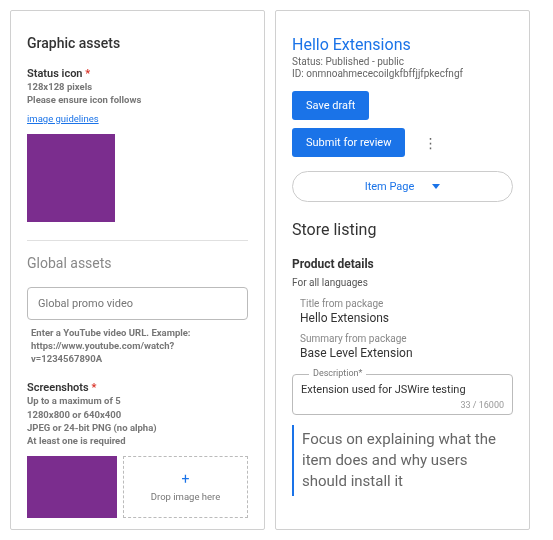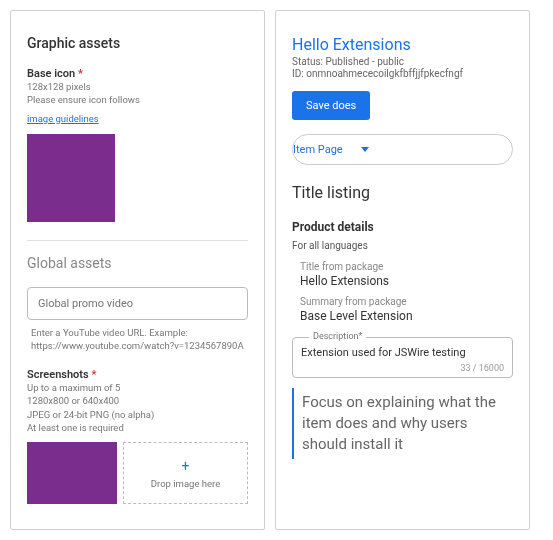--- a/index.html
+++ b/index.html
@@ -4,58 +4,58 @@
 <style>
 * { box-sizing: border-box; margin: 0; padding: 0; font-family: -apple-system, BlinkMacSystemFont, "Segoe UI", Roboto, Arial, sans-serif; }
 body { background: #fff; padding: 10px; display: flex; gap: 10px; }
 .panel { border: 1px solid #d0d0d0; border-radius: 2px; background: #fff; padding: 24px 16px; }
 .left { width: 255px; height: 520px; }
 .right { width: 255px; height: 520px; }
 
 .section-title { font-size: 14px; font-weight: 500; color: #333; margin-bottom: 16px; }
 .field-label { font-size: 11px; font-weight: 600; color: #333; }
 .req { color: #d93025; }
-.helper { font-size: 9.5px; color: #777; line-height: 1.4; }
+.helper { font-size: 9.5px; color: #777; line-height: 1.4; font-weight: bold; }
 .link { color: #1a73e8; text-decoration: underline; cursor: pointer; font-size: 9.5px; }
 .purple-box { background: #7b2d8e; width: 88px; height: 88px; margin-top: 8px; }
 hr.sep { border: none; border-top: 1px solid #e0e0e0; margin: 18px 0 14px; }
 .text-input { width: 100%; border: 1px solid #bbb; border-radius: 4px; padding: 9px 10px; font-size: 11px; color: #888; outline: none; }
 .screenshots-row { display: flex; gap: 6px; margin-top: 8px; }
 .shot-thumb { background: #7b2d8e; width: 90px; height: 62px; }
 .dropzone { flex: 1; border: 1px dashed #bbb; display: flex; flex-direction: column; align-items: center; justify-content: center; gap: 4px; color: #777; font-size: 9.5px; }
 .dropzone .plus { color: #1a73e8; font-size: 14px; font-weight: 400; }
 
 .right-title { color: #1a73e8; font-size: 16px; font-weight: 400; }
 .status-line { font-size: 10px; color: #666; margin-top: 2px; }
 .id-line { font-size: 10px; color: #666; margin-top: 1px; }
 .btn-row { margin-top: 12px; display: flex; flex-direction: column; gap: 8px; }
 .btn-blue { background: #1a73e8; color: #fff; border: none; border-radius: 3px; padding: 8px 14px; font-size: 11px; cursor: pointer; width: fit-content; }
 .submit-row { display: flex; align-items: center; gap: 18px; }
 .kebab { color: #666; font-size: 14px; cursor: pointer; user-select: none; }
-.pill { border: 1px solid #ccc; border-radius: 18px; padding: 8px 0; text-align: center; margin-top: 14px; color: #1a73e8; font-size: 11px; cursor: pointer; display: flex; justify-content: flex-start; align-items: center; gap: 18px; }
+.pill { border: 1px solid #ccc; border-radius: 18px; padding: 8px 0; text-align: center; margin-top: 14px; color: #1a73e8; font-size: 11px; cursor: pointer; display: flex; justify-content: center; align-items: center; gap: 18px; }
 .tri-down { width: 0; height: 0; border-left: 4px solid transparent; border-right: 4px solid transparent; border-top: 5px solid #1a73e8; }
 .store-listing-h { font-size: 16px; font-weight: 400; color: #333; margin-top: 18px; margin-bottom: 18px; }
 .sub-h { font-size: 12px; font-weight: 700; color: #333; margin-bottom: 6px; }
 .sub-text { font-size: 10px; color: #555; margin-bottom: 10px; }
 .grey-label { font-size: 10px; color: #888; margin-top: 8px; padding-left: 8px; }
 .val-text { font-size: 12px; color: #333; margin-top: 2px; padding-left: 8px; }
 .desc-field { border: 1px solid #bbb; border-radius: 4px; padding: 8px 8px 4px 8px; margin-top: 14px; position: relative; }
 .desc-field .float-label { position: absolute; top: -7px; left: 16px; background: #fff; padding: 0 4px; font-size: 9px; color: #777; }
 .desc-field .desc-text { font-size: 11px; color: #333; }
 .desc-field .counter { text-align: right; font-size: 9px; color: #999; margin-top: 4px; }
 .info-box { border-left: 2px solid #1a73e8; padding: 4px 0 4px 8px; margin-top: 10px; font-size: 15px; color: #666; line-height: 1.4; }
 </style>
 </head>
 <body>
 
 <div class="panel left">
   <div class="section-title">Graphic assets</div>
 
   <div class="field-label">
-    <span>Base icon</span> <span class="req">*</span>
+    <span>Status icon</span> <span class="req">*</span>
   </div>
   <div class="helper">128x128 pixels</div>
   <div class="helper">Please ensure icon follows</div>
   <a class="link">image guidelines</a>
   <div class="purple-box"></div>
 
   <hr class="sep">
 
   <div class="section-title" style="color:#888;font-weight:400;">Global assets</div>
 
@@ -78,29 +78,33 @@
     </div>
   </div>
 </div>
 
 <div class="panel right">
   <div class="right-title">Hello Extensions</div>
   <div class="status-line">Status: Published - public</div>
   <div class="id-line">ID: onmnoahmececoilgkfbffjjfpkecfngf</div>
 
   <div class="btn-row">
-    <button class="btn-blue">Save does</button>
+    <button class="btn-blue">Save draft</button>
+    <div class="submit-row">
+      <button class="btn-blue">Submit for review</button>
+      <span class="kebab">⋮</span>
+    </div>
   </div>
 
   <div class="pill">
     <span>Item Page</span>
     <span class="tri-down"></span>
   </div>
 
-  <div class="store-listing-h">Title listing</div>
+  <div class="store-listing-h">Store listing</div>
 
   <div class="sub-h">Product details</div>
   <div class="sub-text">For all languages</div>
 
   <div class="grey-label">Title from package</div>
   <div class="val-text">Hello Extensions</div>
 
   <div class="grey-label">Summary from package</div>
   <div class="val-text">Base Level Extension</div>
 

